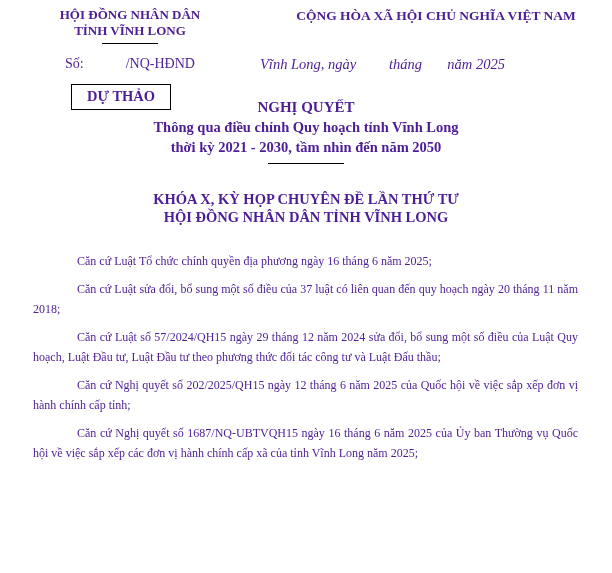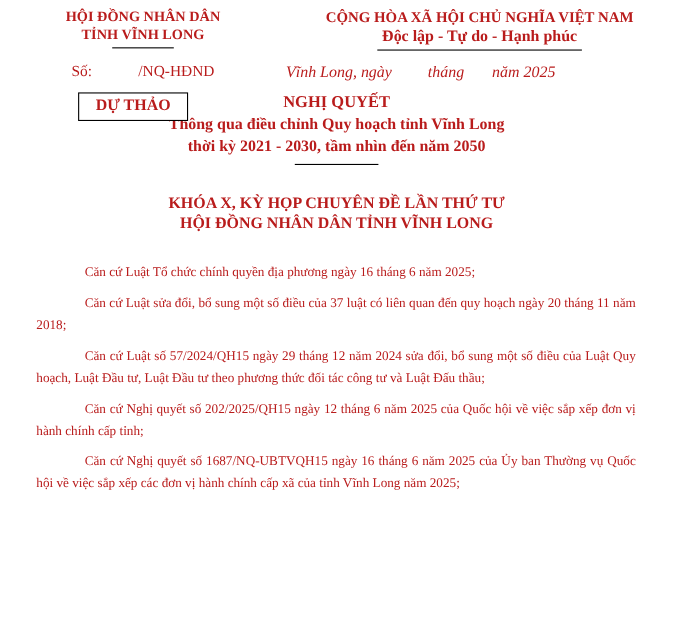--- a/index.html
+++ b/index.html
@@ -2,21 +2,21 @@
 <html><head>
 <meta charset="utf-8">
 <style>
   * { margin: 0; padding: 0; box-sizing: border-box; }
   html, body { background: #ffffff; }
   .page {
     position: relative;
     width: 612px;
     height: 573px;
     background: #ffffff;
-    color: #b91c1c;
+    color: #4c1d95;
     font-family: "Liberation Serif", "DejaVu Serif", serif;
     overflow: hidden;
   }
   .pre { white-space: pre; }
 
   
   .header-row { display: flex; padding-top: 7px; }
   .header-left { width: 260px; text-align: center; }
   .header-right { flex: 1; text-align: center; }
 
@@ -41,21 +41,21 @@
     position: absolute;
     left: 71px; top: 84px;
     border: 1.5px solid #000;
     padding: 3px 15px 4px 15px;
     font-weight: bold;
     font-size: 14.5px;
     background: #ffffff;
   }
 
   
-  .title-block { margin-top: 9px; text-align: center; }
+  .title-block { margin-top: 25px; text-align: center; }
   .doc-type { font-weight: bold; font-size: 15px; line-height: 19px; }
   .subtitle { font-weight: bold; font-size: 14.5px; line-height: 20px; }
   .title-divider {
     width: 76px; border-top: 1.2px solid #000;
     margin: 6px auto 0 auto; height: 0;
   }
 
   
   .issuer-block { margin-top: 26px; text-align: center; }
   .issuer-line { font-weight: bold; font-size: 14.5px; line-height: 18px; }
@@ -76,21 +76,20 @@
 <div class="page">
 
   <div class="header-row">
     <div class="header-left">
       <div class="org-line">HỘI ĐỒNG NHÂN DÂN</div>
       <div class="org-line">TỈNH VĨNH LONG</div>
       <div class="org-underline"></div>
     </div>
     <div class="header-right">
       <div class="nat-line1">CỘNG HÒA XÃ HỘI CHỦ NGHĨA VIỆT NAM</div>
-      <div class="nat-line2">Độc lập - Tự do - Hạnh phúc</div>
     </div>
   </div>
 
   <div class="row2">
     <div class="row2-left pre">Số:            /NQ-HĐND</div>
     <div class="row2-right pre">Vĩnh Long, ngày         tháng       năm 2025</div>
   </div>
 
   <div class="draft-box">DỰ THẢO</div>
 

